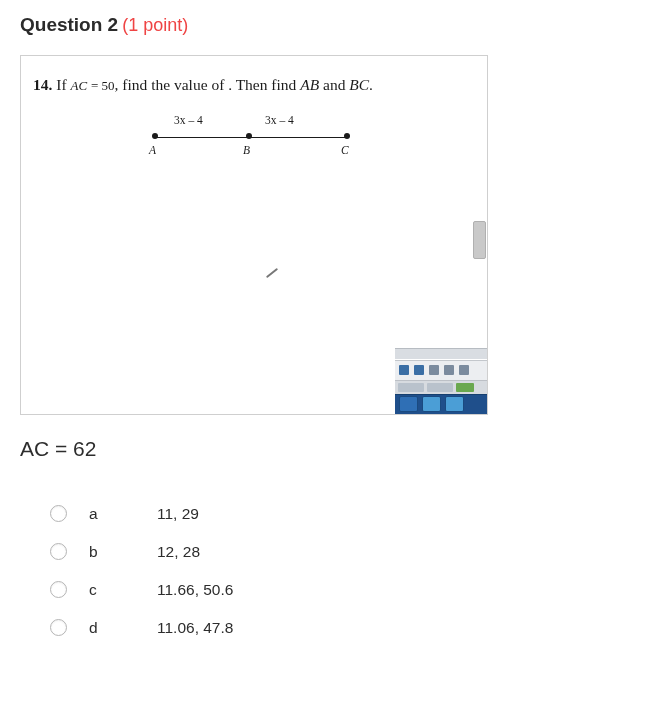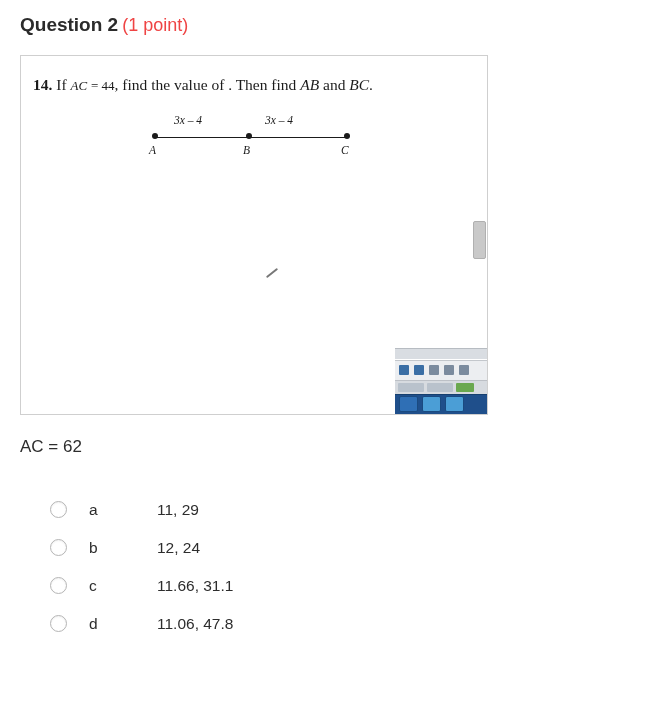--- a/index.html
+++ b/index.html
@@ -114,21 +114,20 @@
   }
   .lbl-pt.a { left: 8px; }
   .lbl-pt.b { left: 102px; }
   .lbl-pt.c { left: 200px; }
   .lbl-exp {
     position: absolute;
     top: 0px;
     font-family: "Liberation Serif", serif;
     font-size: 11.5px;
     color: #1b1b1b;
-    font-style: italic;
     text-align: right;
   }
   .lbl-exp.left { left: 33px; }
   .lbl-exp.right { left: 124px; }
 
   
   .pencil-mark {
     position: absolute;
     left: 244px;
     top: 216px;
@@ -210,21 +209,21 @@
     width: 17px;
     height: 14px;
     background: #2f6fb5;
     border: 1px solid #1a4a80;
     border-radius: 2px;
   }
   .tb-btn.sky { background: #4b9ed6; }
 
   
   .given {
-    font-size: 17px;
+    font-size: 21px;
     color: #2d2d2d;
     margin: 11px 0 34px 0;
   }
   
   .choices {
     margin: 0;
     padding: 0;
     list-style: none;
   }
   .choice {
@@ -263,21 +262,21 @@
   </div>
 
 
   <div class="img-box">
     <div class="scan">
 
       <div class="scan-text">
         <span class="num">14.</span>
         <span>If</span>
         <span class="it sm">AC</span>
-        <span class="sm">= 44</span><span>, find the value of . Then find</span>
+        <span class="sm">= 50</span><span>, find the value of . Then find</span>
         <span class="it">AB</span>
         <span>and</span>
         <span class="it">BC</span><span>.</span>
       </div>
 
       <div class="diagram">
         <div class="seg-line"></div>
         <div class="dot a"></div>
         <div class="dot b"></div>
         <div class="dot c"></div>
@@ -319,26 +318,26 @@
 
   <ul class="choices">
     <li class="choice">
       <span class="radio"></span>
       <span class="choice-letter">a</span>
       <span class="choice-text">11, 29</span>
     </li>
     <li class="choice">
       <span class="radio"></span>
       <span class="choice-letter">b</span>
-      <span class="choice-text">12, 24</span>
+      <span class="choice-text">12, 28</span>
     </li>
     <li class="choice">
       <span class="radio"></span>
       <span class="choice-letter">c</span>
-      <span class="choice-text">11.66, 31.1</span>
+      <span class="choice-text">11.66, 50.6</span>
     </li>
     <li class="choice">
       <span class="radio"></span>
       <span class="choice-letter">d</span>
       <span class="choice-text">11.06, 47.8</span>
     </li>
   </ul>
 
 </div>
 

